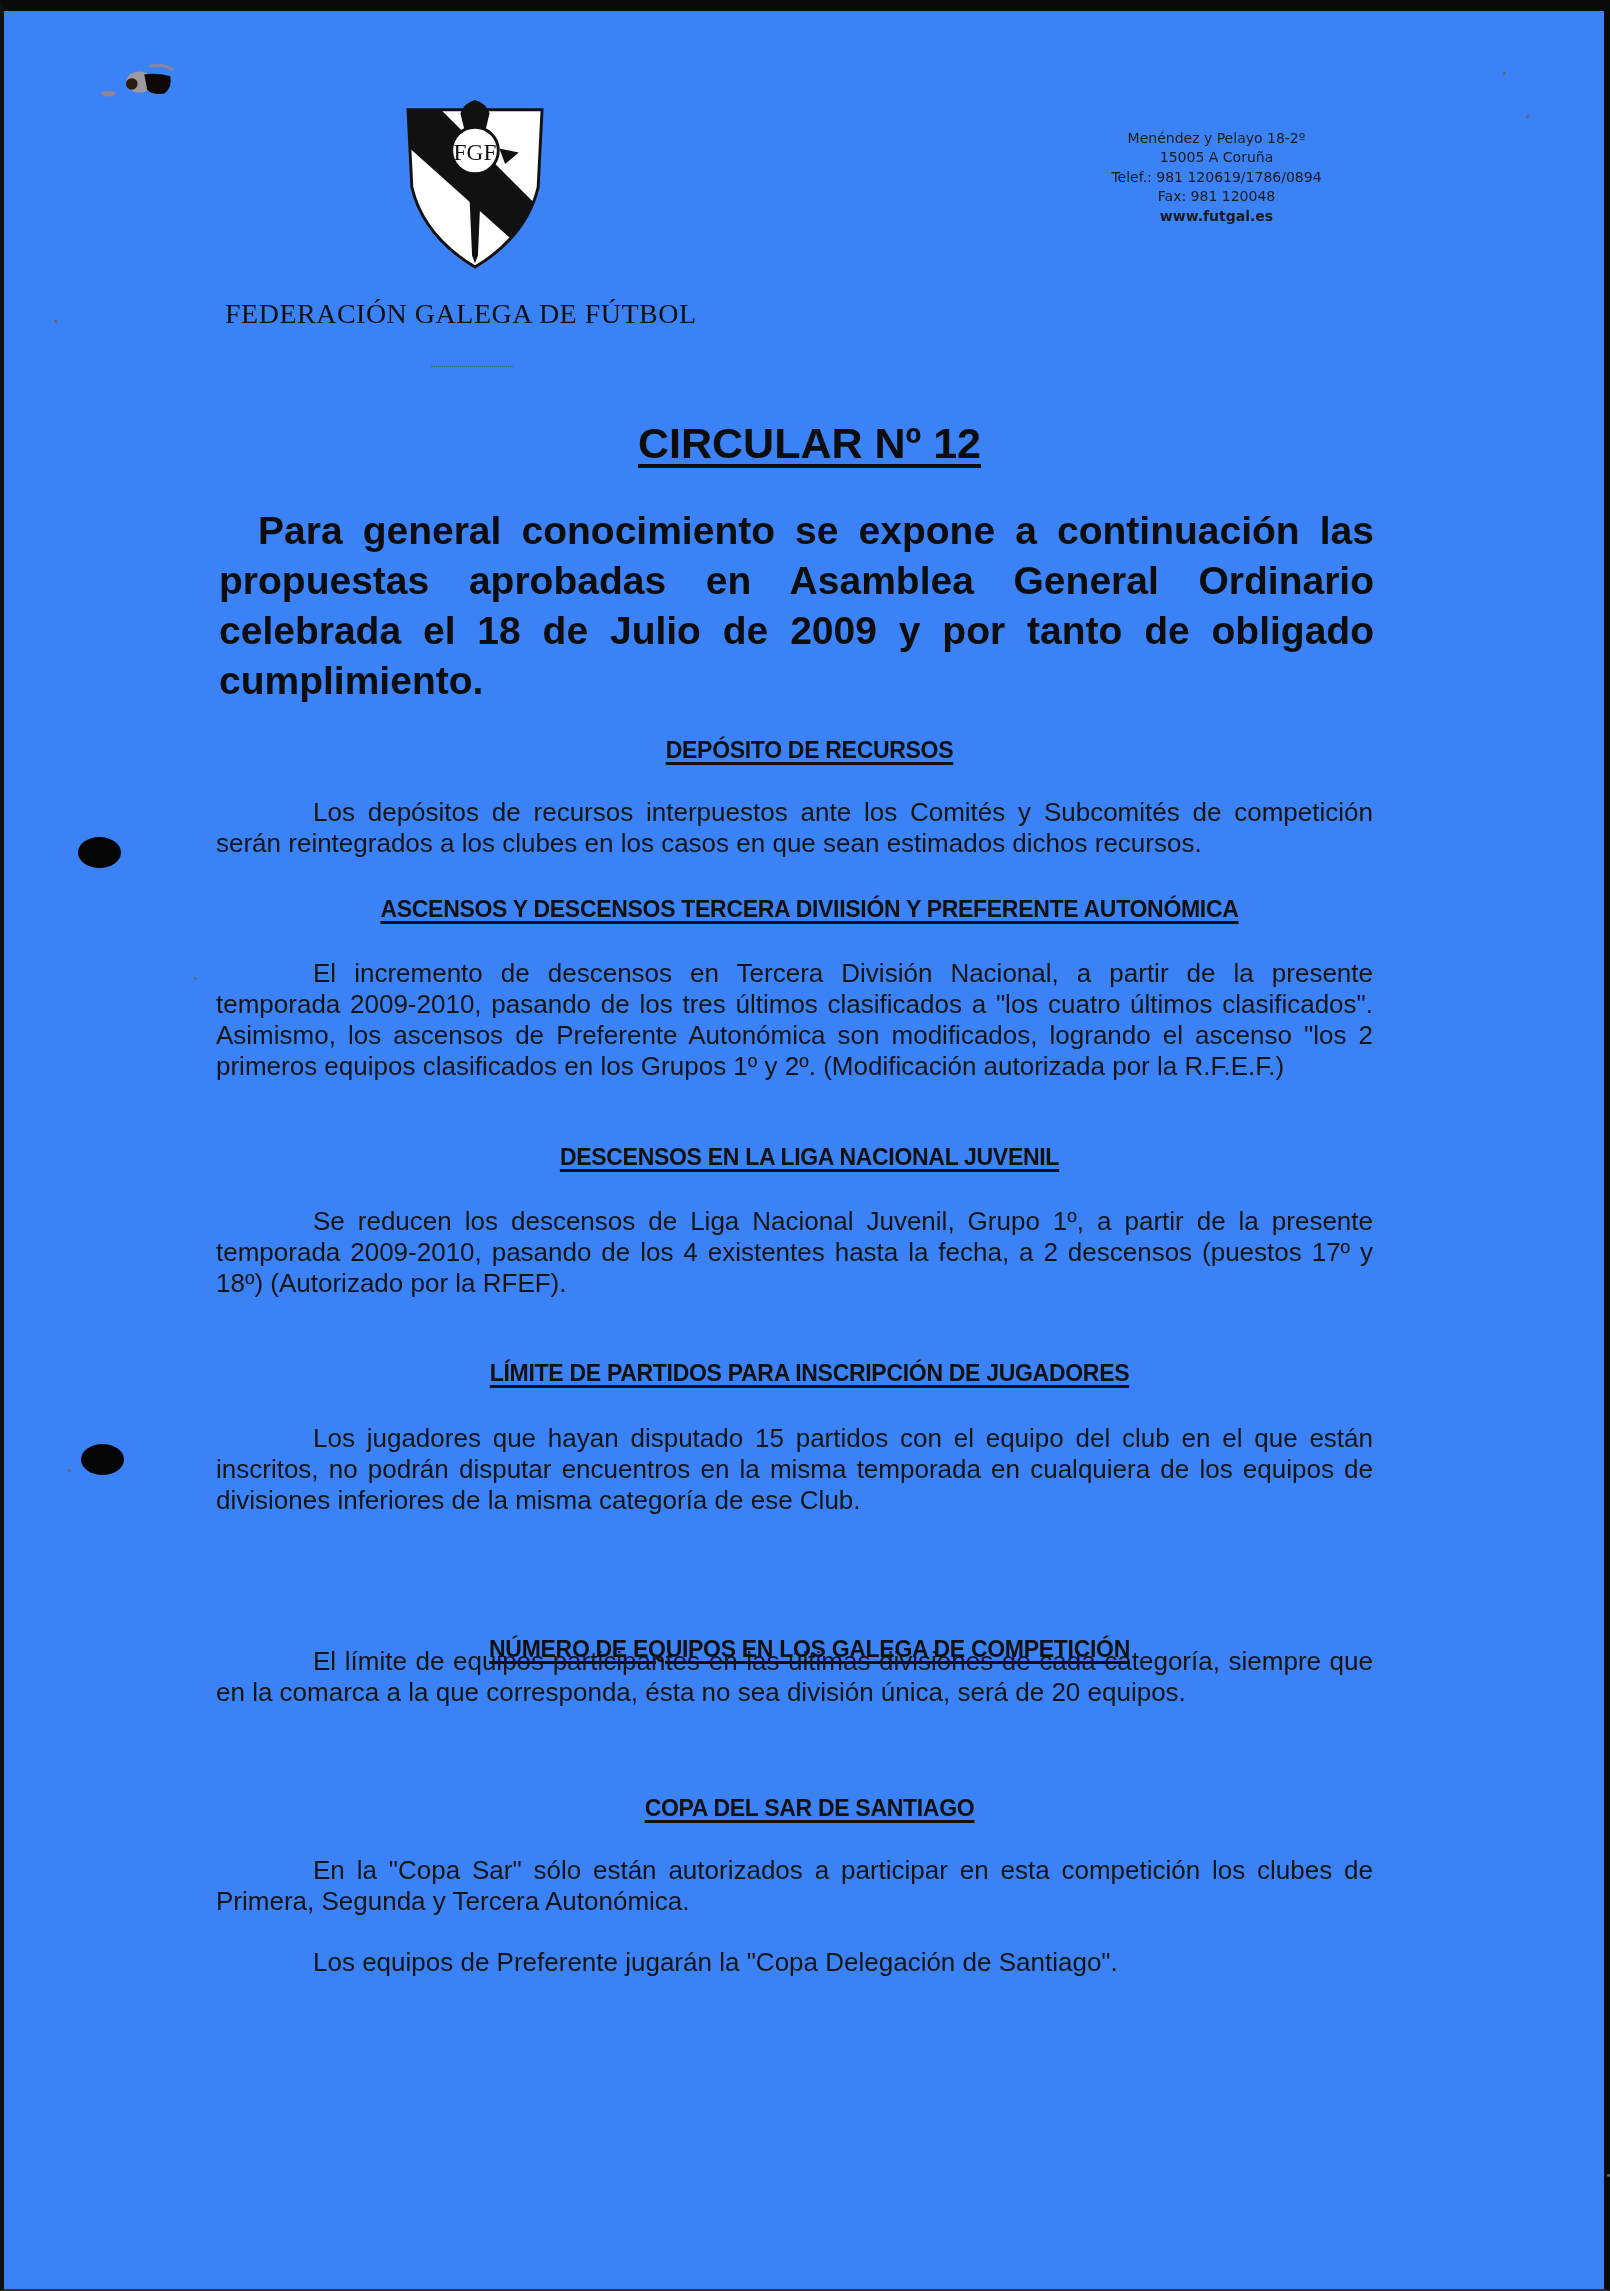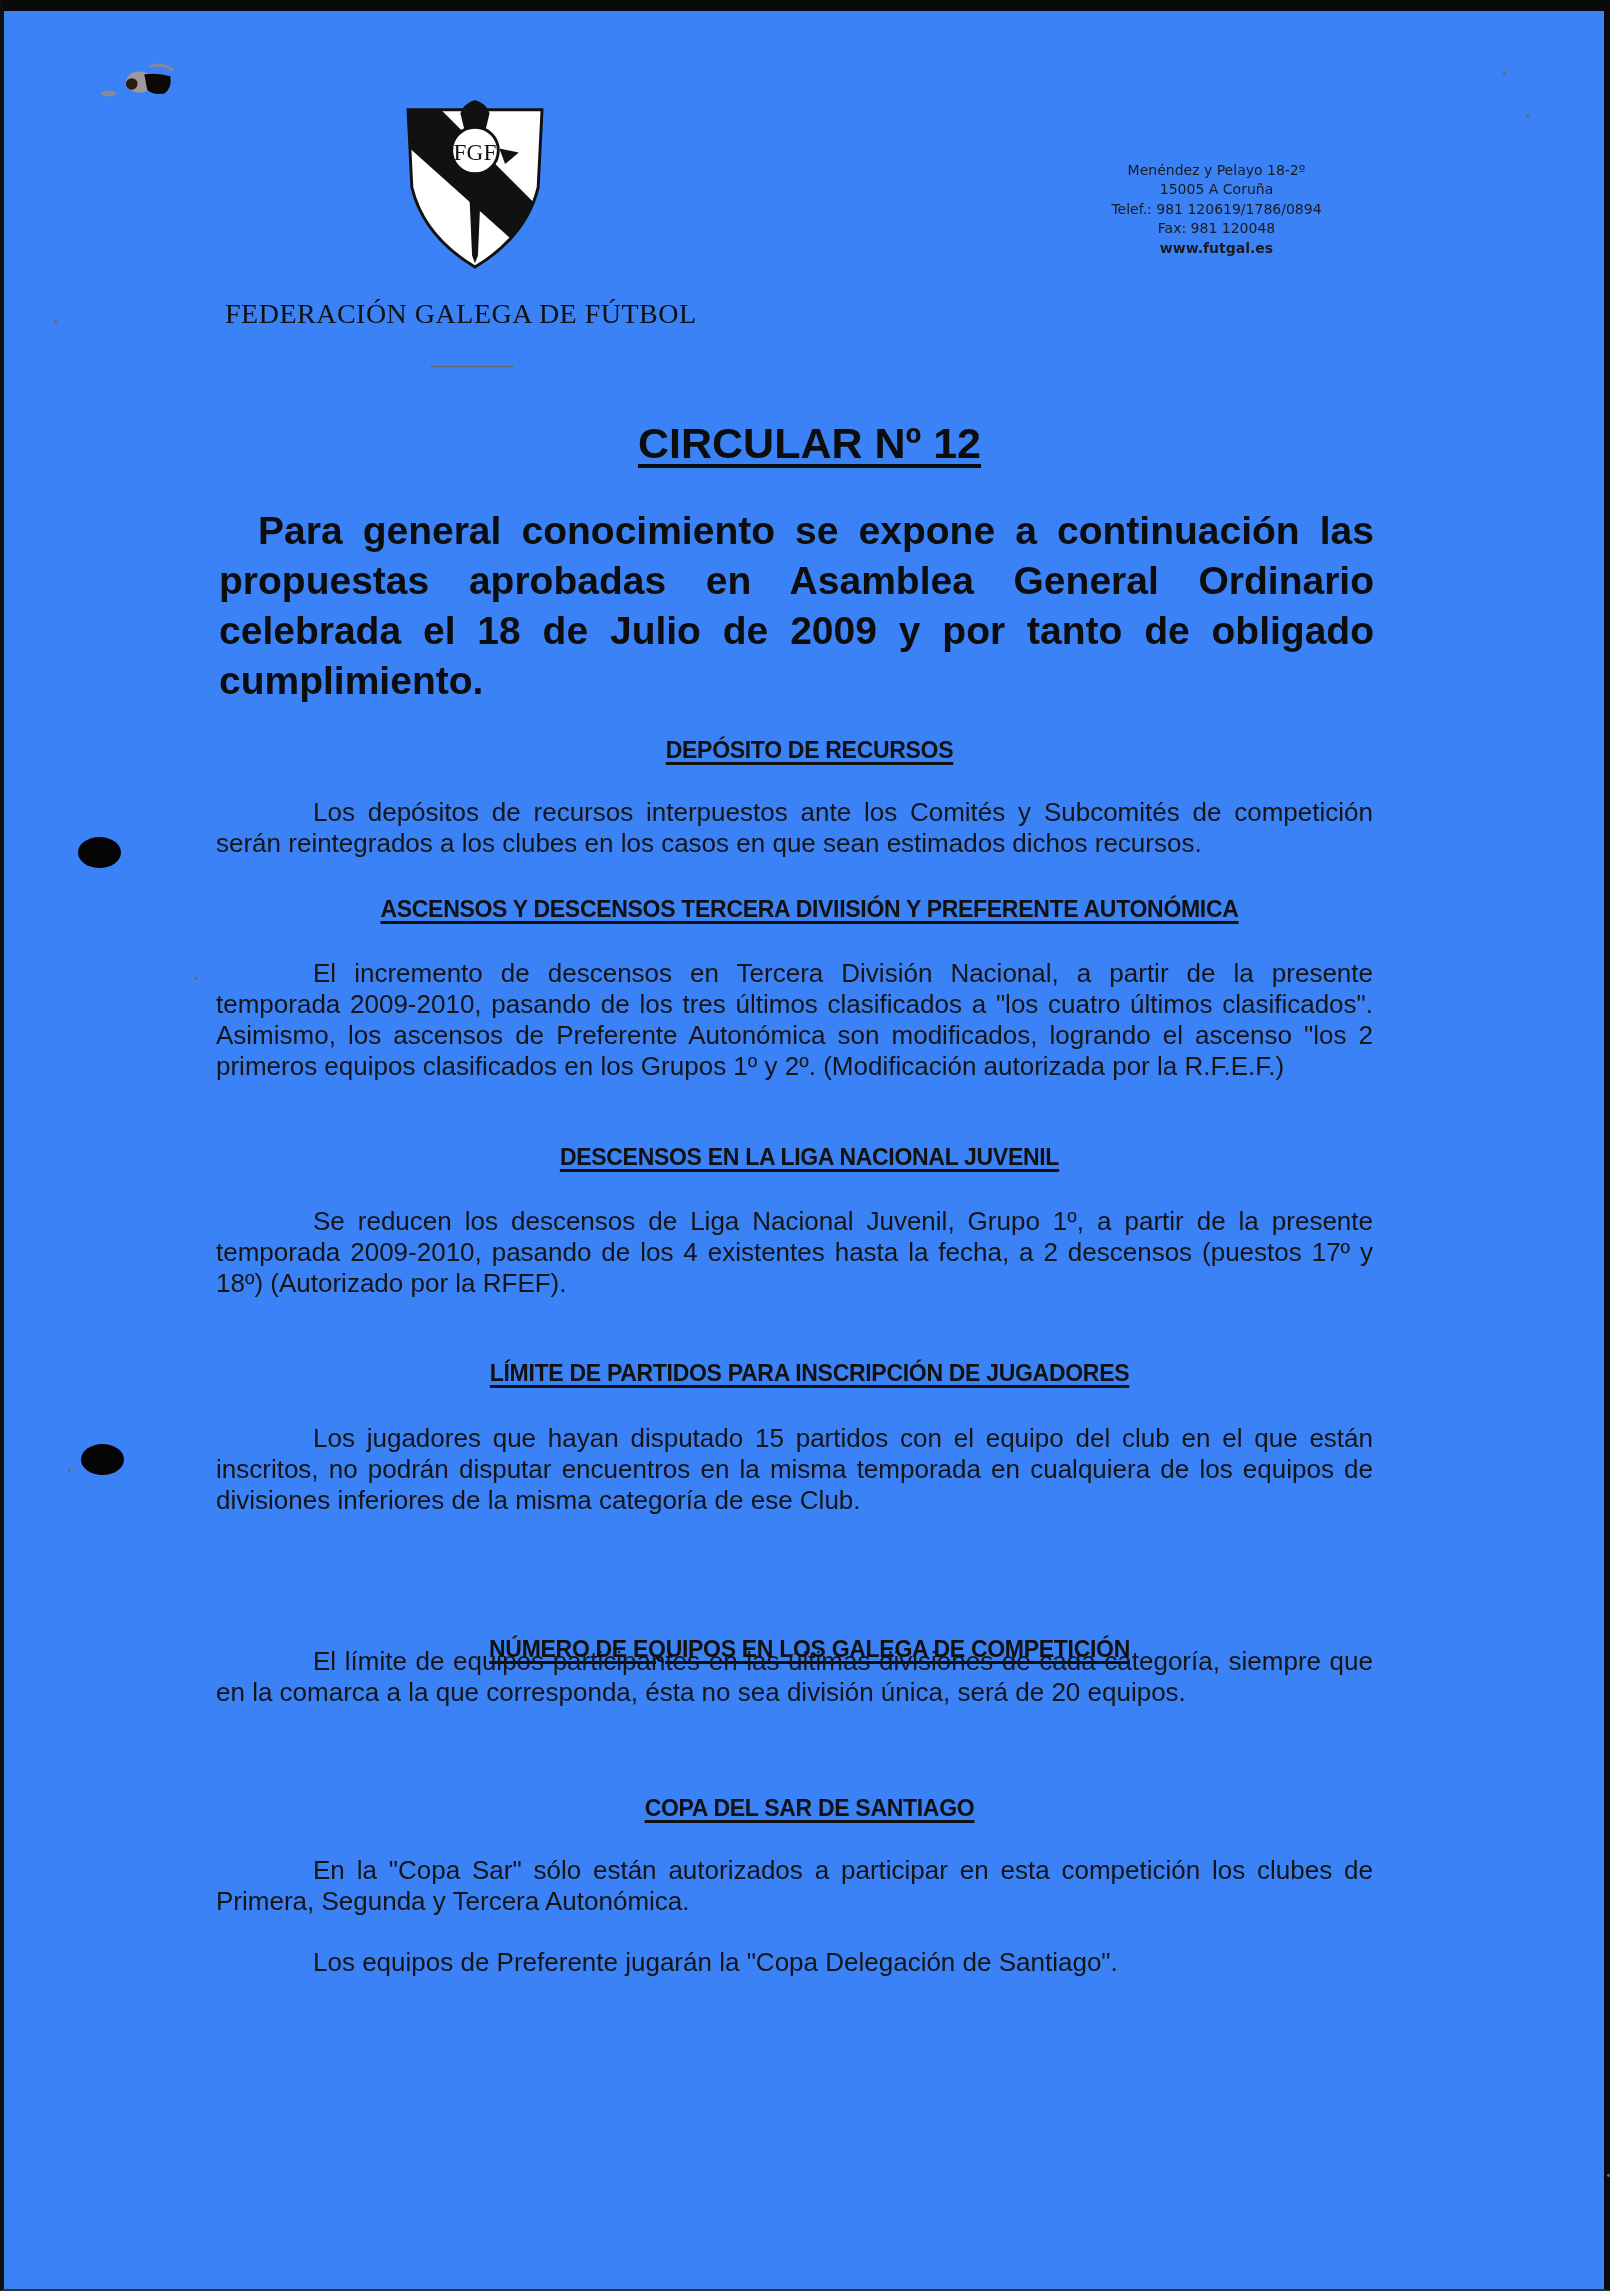--- a/index.html
+++ b/index.html
@@ -20,21 +20,21 @@
       position: absolute; left: 87px; top: 44px; width: 97px; height: 53px;
     }
     .punch-hole {
       position: absolute; width: 43px; height: 31px; border-radius: 50%;
       background: #050505;
     }
     .logo { position: absolute; left: 398px; top: 89px; width: 146px; height: 170px; }
     .address {
       position: absolute; left: 1067px; top: 118px; width: 291px;
       font-family: "DejaVu Sans", sans-serif; font-size: 14px; line-height: 19.4px;
-      color: #1a1a1a; text-align: center; margin-top: 32px;
+      color: #1a1a1a; text-align: center;
     }
     .address .web { font-weight: bold; }
     .org-name {
       position: absolute; left: 221px; top: 287px;
       font-family: "Liberation Serif", serif; font-size: 28px; letter-spacing: 0.5px;
       color: #111;
     }
     .org-rule {
       position: absolute; left: 427px; top: 355px; width: 82px; height: 0;
       border-top: 1px dotted #555;

